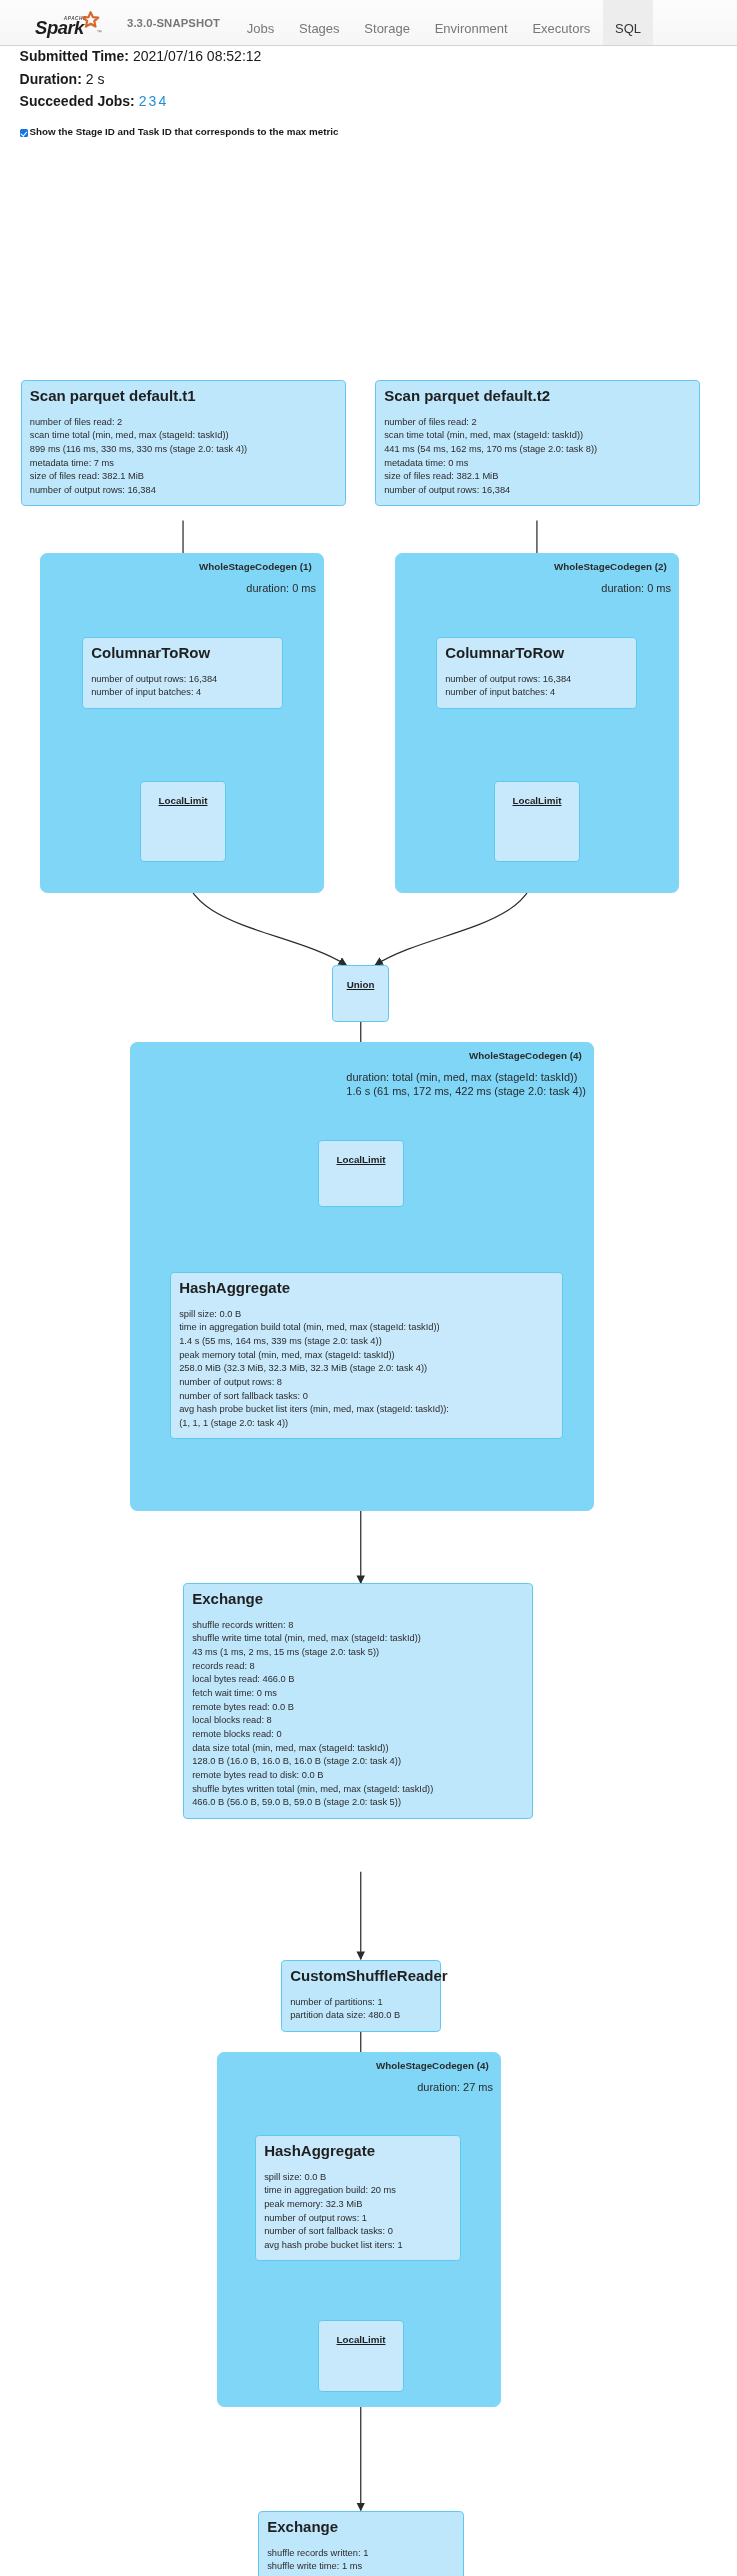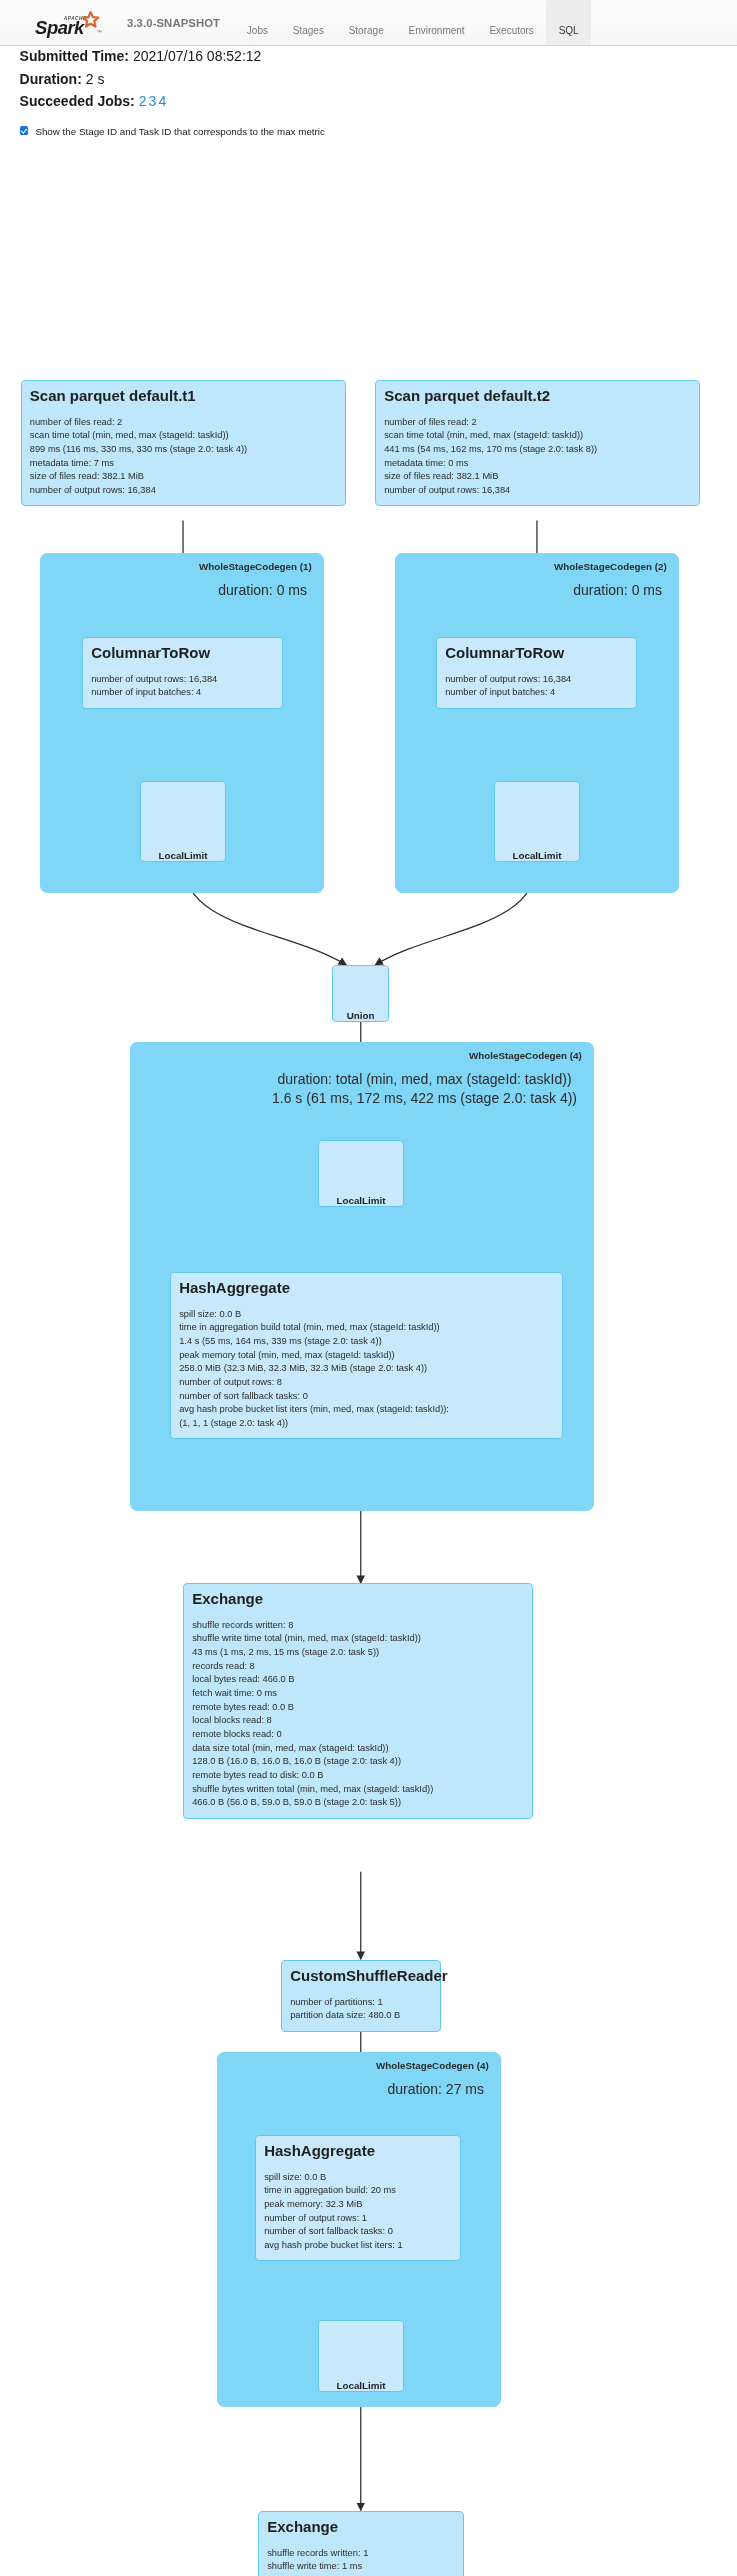--- a/index.html
+++ b/index.html
@@ -41,21 +41,21 @@
     letter-spacing: 0.1px;
     padding-bottom: 2.1px;
   }
   .nav-links {
     display: flex;
     align-items: flex-end;
     margin-left: 14.4px;
     height: 100%;
   }
   .nav-link {
-    font-size: 10px;
+    font-size: 13px;
     color: #777777;
     padding: 0 12.4px 9.3px 12.4px;
     text-decoration: none;
     white-space: nowrap;
     cursor: pointer;
   }
   .nav-link.active {
     color: #333333;
     background: #ededed;
     padding-top: 9px;
@@ -80,24 +80,25 @@
   }
   .meta-line strong { font-weight: 700; }
   .job-link {
     color: #1f8ddb;
     text-decoration: none;
     cursor: pointer;
     margin-right: 2.1px;
   }
   .checkbox-row {
     display: flex;
-    align-items: flex-start;
-    gap: 7px;
+    align-items: flex-end;
+    gap: 1px;
     margin: 13.4px 0 8.2px 0;
     font-size: 9.8px;
+    font-weight: bold;
   }
   .cb {
     width: 8.8px; height: 8.8px;
     background: #1675e0;
     border-radius: 1.5px;
     position: relative;
     flex: 0 0 auto;
     cursor: pointer;
   }
   .cb::after {
@@ -137,24 +138,24 @@
     top: 7.2px;
     right: 11.3px;
     font-size: 9.8px;
     font-weight: 700;
     color: #2b2b2b;
     text-align: right;
     white-space: nowrap;
   }
   .cluster-sub {
     position: absolute;
-    right: 16px;
-    font-size: 14px;
+    right: 7px;
+    font-size: 11px;
     color: #2b2b2b;
-    text-align: center;
+    text-align: left;
     line-height: 1.35;
     white-space: pre;
   }
 
   
   .node {
     position: absolute;
     background: #c7e9fb;
     border: 0.7px solid #5ec8ef;
     border-radius: 4.6px;
@@ -170,23 +171,24 @@
   }
   .node-title.only { margin-bottom: 0; }
   .node-metrics {
     font-size: 9.3px;
     line-height: 1.47;
     color: #2b2b2b;
     white-space: pre;
   }
   .node.center-label {
     display: flex;
-    align-items: flex-end;
+    align-items: flex-start;
     justify-content: center;
-    padding: 0;
+    padding: 13px;
+    text-decoration: underline;
   }
   .node.center-label .node-title {
     margin: 0;
     font-size: 9.8px;
   }
 </style>
 </head>
 <body>
 
 <div class="navbar">

